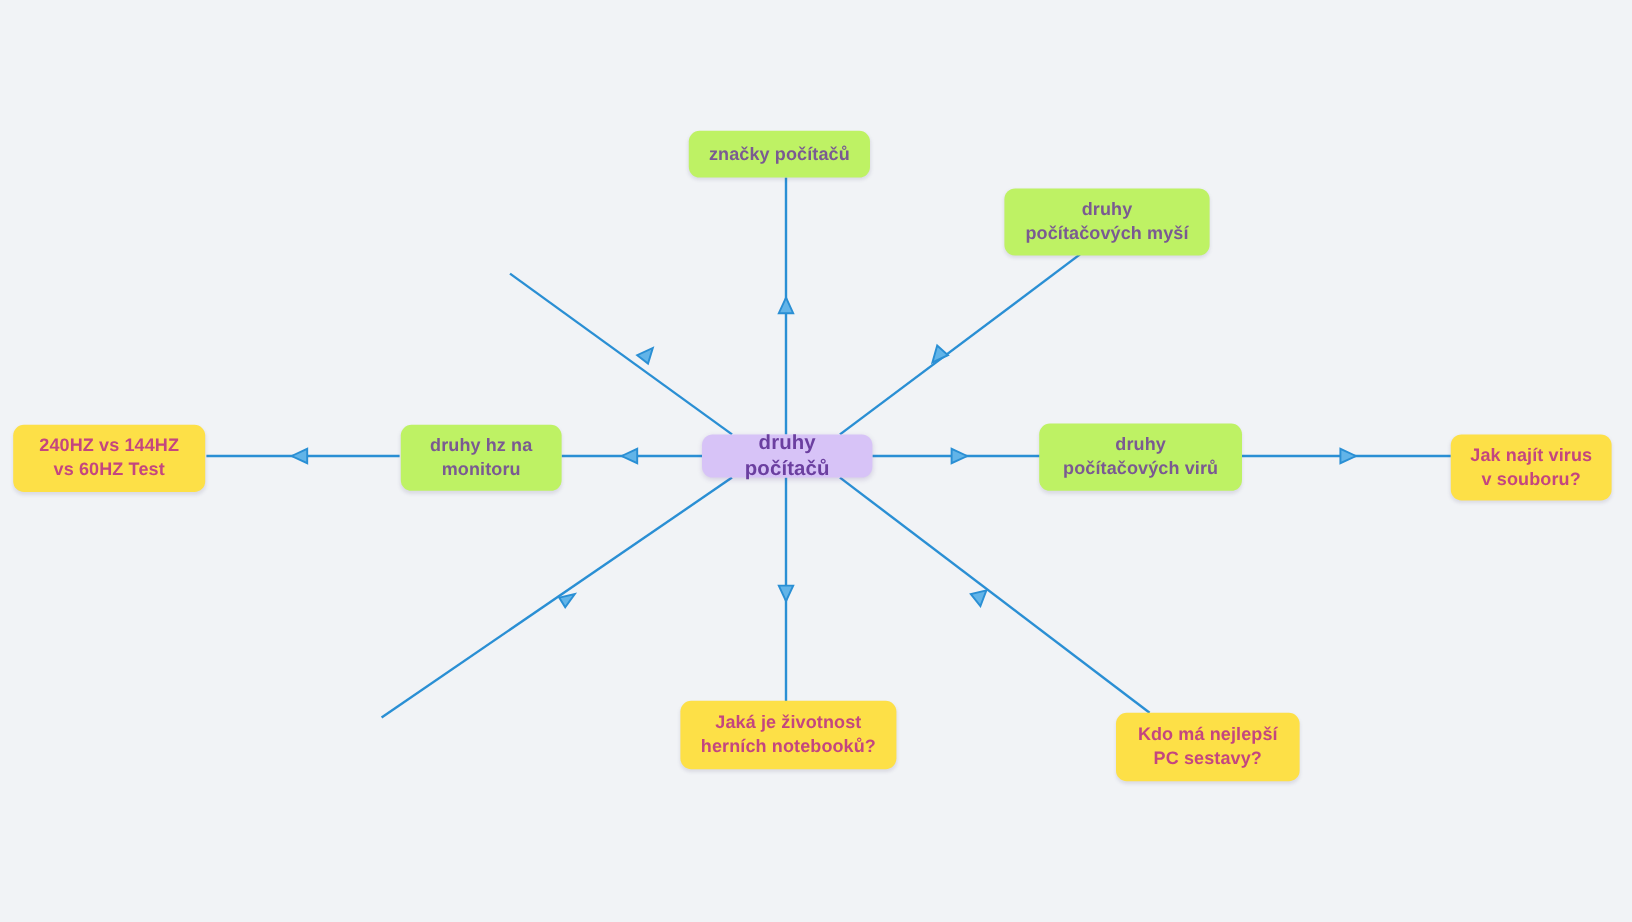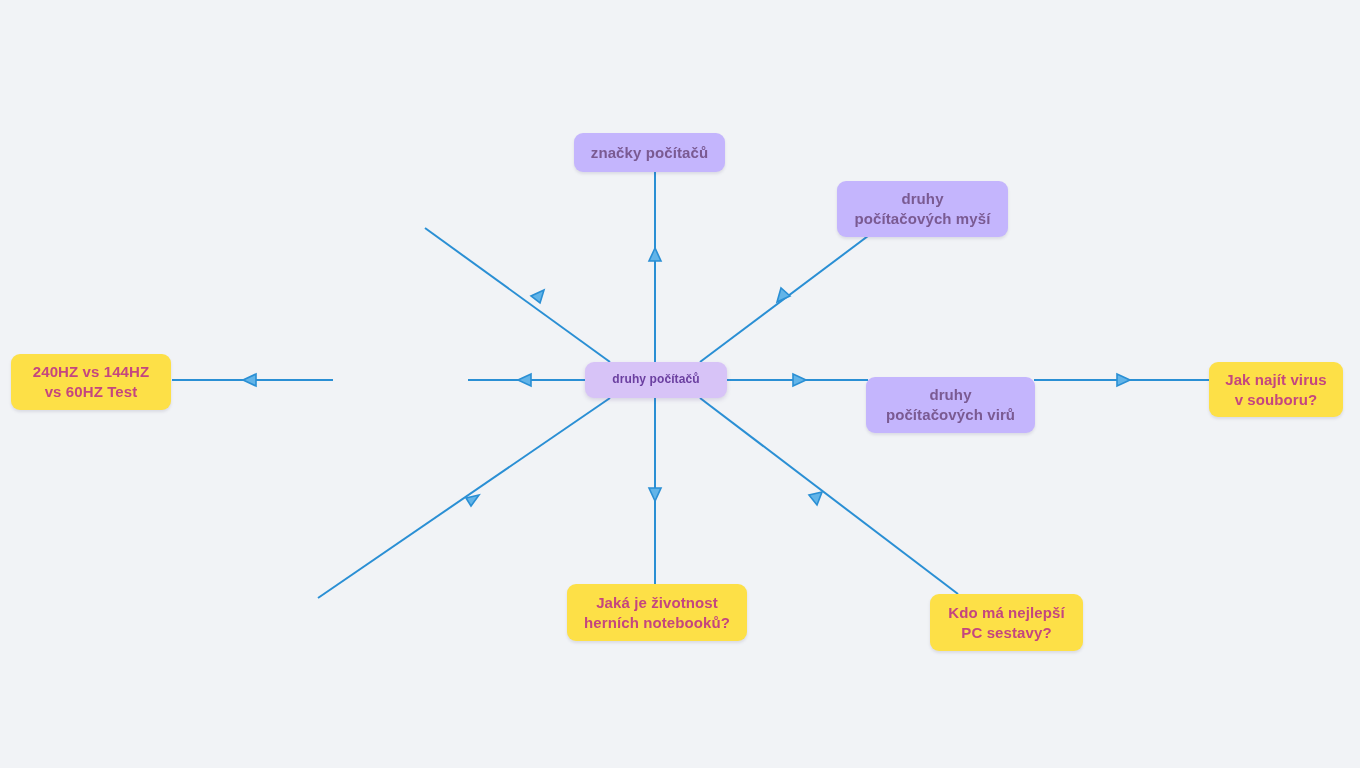--- a/index.html
+++ b/index.html
@@ -38,28 +38,27 @@
     line-height: 1.32;
     letter-spacing: 0.1px;
     white-space: pre-line;
     box-shadow: 0 2px 3px rgba(70, 60, 110, 0.13);
     z-index: 5;
     padding: 6px 14px;
   }
   .node.root {
     background: #d7c3f7;
     color: #6b3fa0;
-    font-size: 12px;
+    font-size: 17px;
     box-shadow: 0 2px 4px rgba(90, 60, 140, 0.18);
     text-align: center;
   }
   .node.branch {
-    background: #c4b5fd;
+    background: #bef264;
     color: #7a5a92;
-    margin-top: 24px;
   }
   .node.leaf {
     background: #fde047;
     color: #c4467f;
   }
 </style>
 </head>
 <body>
 
 <div id="mindmap-canvas">
@@ -116,20 +115,22 @@
       <polygon points="822,492 809,495 817,505" fill="#62b4e8" stroke="#2a8fd4" stroke-width="1.6"></polygon>
     </g>
   </svg>
 
   <div class="node branch" style="left:574px; top:109px; width:151px; height:39px;">značky počítačů</div>
 
   <div class="node branch" style="left:837px; top:157px; width:171px; height:56px;">druhy
 počítačových myší</div>
 
 
+  <div class="node branch" style="left:334px; top:354px; width:134px; height:55px;">druhy hz na
+monitoru</div>
 
   <div class="node leaf" style="left:11px; top:354px; width:160px; height:56px;">240HZ vs 144HZ
 vs 60HZ Test</div>
 
   <div class="node branch" style="left:866px; top:353px; width:169px; height:56px;">druhy
 počítačových virů</div>
 
   <div class="node leaf" style="left:1209px; top:362px; width:134px; height:55px;">Jak najít virus
 v souboru?</div>
 

